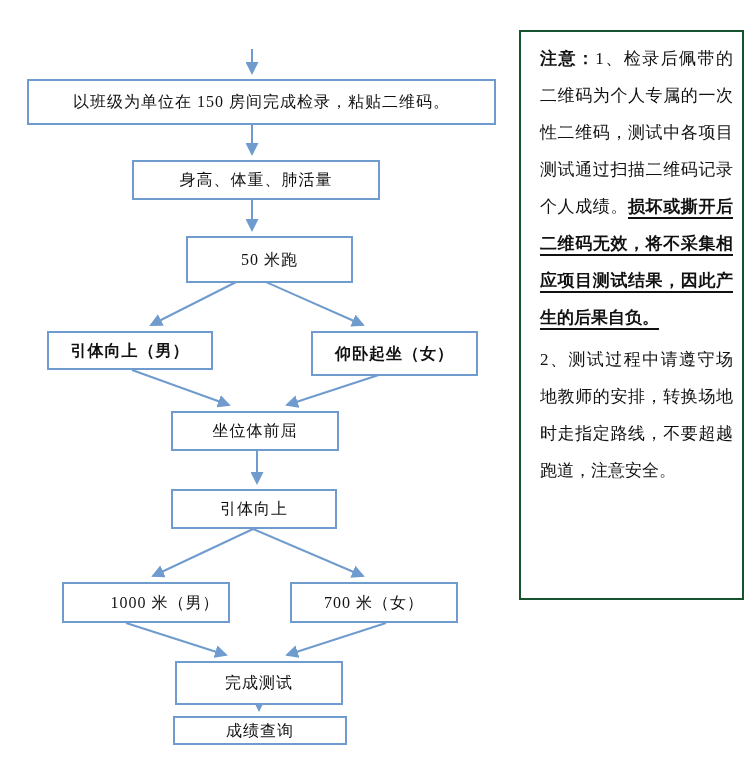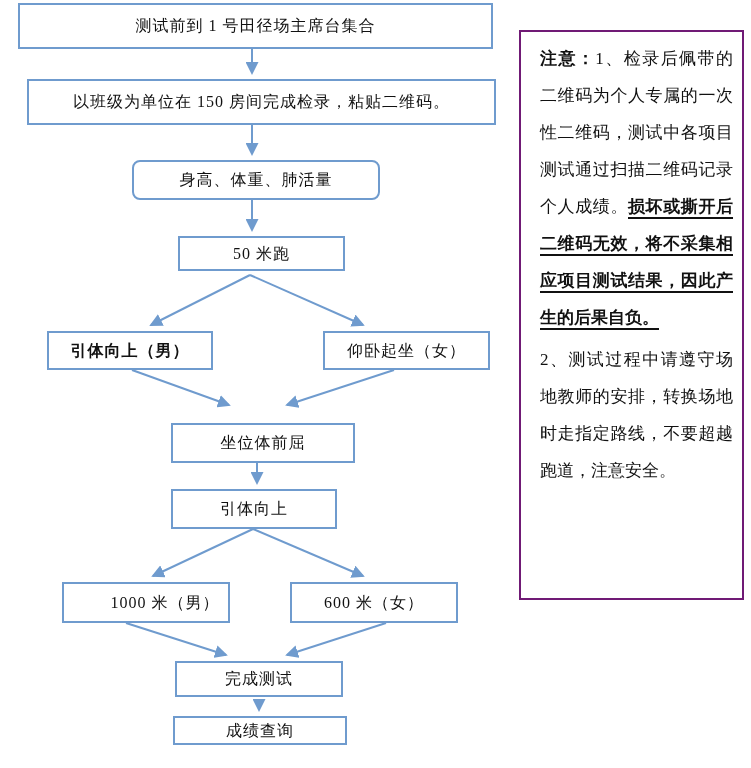--- a/index.html
+++ b/index.html
@@ -9,21 +9,21 @@
   
   .fbox{position:absolute;box-sizing:border-box;background:#ffffff;
         border:2px solid #6f9bce;display:flex;align-items:center;justify-content:center;
         font-size:16px;letter-spacing:1px;text-align:center;line-height:1.25;}
 
   
   #arrows{position:absolute;left:0;top:0;pointer-events:none;}
 
   
   .note{position:absolute;left:519px;top:30px;width:225px;height:570px;box-sizing:border-box;
-        border:2px solid #701a75;background:#ffffff;padding:8px 9px 11px 19px;}
+        border:2px solid #14532d;background:#ffffff;padding:8px 9px 11px 19px;}
   .note p{margin:0 0 5px 0;font-size:17px;line-height:37px;text-align:justify;}
   .note .hd{font-family:"DejaVu Sans","Liberation Sans",sans-serif;font-weight:bold;}
   .note .warn{font-family:"DejaVu Sans","Liberation Sans",sans-serif;font-weight:bold;
               text-decoration:underline;text-decoration-thickness:2px;text-underline-offset:5px;}
 </style>
 </head>
 <body>
 
 <div id="page">
 
@@ -43,41 +43,40 @@
       <line x1="394" y1="370" x2="287" y2="405" marker-end="url(#ah)"></line>
       <line x1="257" y1="451" x2="257" y2="483" marker-end="url(#ah)"></line>
       <line x1="253" y1="529" x2="153" y2="576" marker-end="url(#ah)"></line>
       <line x1="253" y1="529" x2="363" y2="576" marker-end="url(#ah)"></line>
       <line x1="126" y1="623" x2="226" y2="655" marker-end="url(#ah)"></line>
       <line x1="386" y1="623" x2="287" y2="655" marker-end="url(#ah)"></line>
       <line x1="259" y1="701" x2="259" y2="710" marker-end="url(#ah)"></line>
     </g>
   </svg>
 
-  <div class="fbox" style="left:18px;top:3px;width:475px;height:46px;">测试前到 1 号田径场主席台集合</div>
 
   <div class="fbox" style="left:27px;top:79px;width:469px;height:46px;">以班级为单位在 150 房间完成检录，粘贴二维码。</div>
 
-  <div class="fbox" style="left:132px;top:160px;width:248px;height:40px;border-radius:8px;">身高、体重、肺活量</div>
+  <div class="fbox" style="left:132px;top:160px;width:248px;height:40px;">身高、体重、肺活量</div>
 
-  <div class="fbox" style="left:178px;top:236px;width:167px;height:35px;">50 米跑</div>
+  <div class="fbox" style="left:186px;top:236px;width:167px;height:47px;">50 米跑</div>
 
   <div class="fbox" style="left:47px;top:331px;width:166px;height:39px;font-weight:bold;">引体向上（男）</div>
 
-  <div class="fbox" style="left:323px;top:331px;width:167px;height:39px;">仰卧起坐（女）</div>
+  <div class="fbox" style="left:311px;top:331px;width:167px;height:45px;font-weight:bold;">仰卧起坐（女）</div>
 
-  <div class="fbox" style="left:171px;top:411px;width:184px;height:40px;margin-top:12px;">坐位体前屈</div>
+  <div class="fbox" style="left:171px;top:411px;width:168px;height:40px;">坐位体前屈</div>
 
   <div class="fbox" style="left:171px;top:489px;width:166px;height:40px;">引体向上</div>
 
   <div class="fbox" style="left:62px;top:582px;width:168px;height:41px;padding-left:38px;">1000 米（男）</div>
 
-  <div class="fbox" style="left:290px;top:582px;width:168px;height:41px;">600 米（女）</div>
+  <div class="fbox" style="left:290px;top:582px;width:168px;height:41px;">700 米（女）</div>
 
-  <div class="fbox" style="left:175px;top:661px;width:168px;height:36px;">完成测试</div>
+  <div class="fbox" style="left:175px;top:661px;width:168px;height:44px;">完成测试</div>
 
   <div class="fbox" style="left:173px;top:716px;width:174px;height:29px;">成绩查询</div>
 
   <div class="note">
     <p><span class="hd">注意：</span><span>1、检录后佩带的二维码为个人专属的一次性二维码，测试中各项目测试通过扫描二维码记录个人成绩。</span><span class="warn">损坏或撕开后二维码无效，将不采集相应项目测试结果，因此产生的后果自负。</span></p>
     <p>2、测试过程中请遵守场地教师的安排，转换场地时走指定路线，不要超越跑道，注意安全。</p>
   </div>
 
 </div>
 

